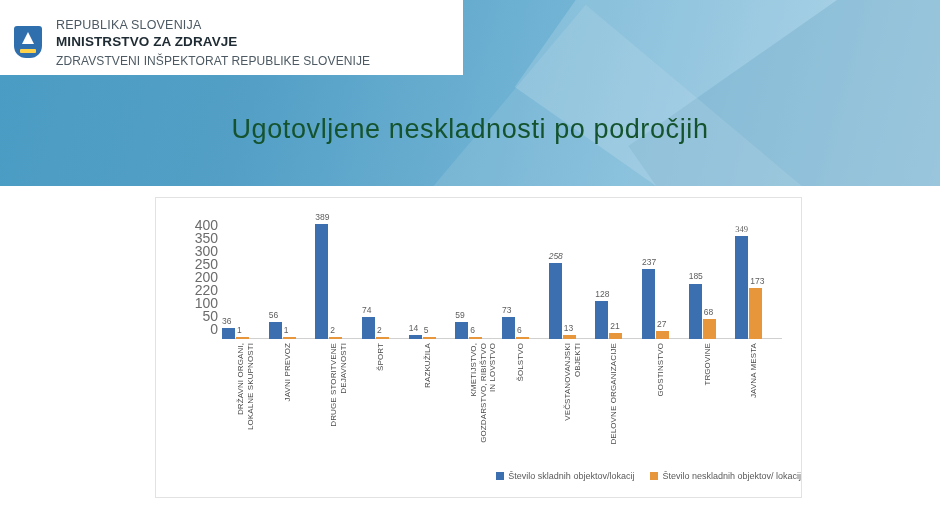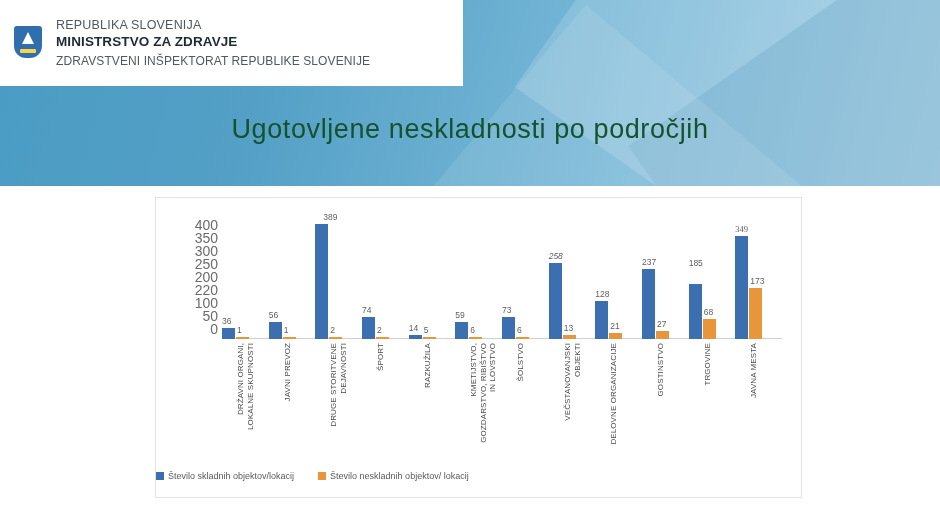--- a/index.html
+++ b/index.html
@@ -61,21 +61,21 @@
     height: 260px;
     background: rgba(255,255,255,0.10);
     transform: rotate(40deg);
   }
 
   
   #logo-plate {
     position: absolute;
     left: 0; top: 0;
     width: 463px;
-    height: 86px;
+    height: 75px;
     background: #ffffff;
   }
   #logo-emblem {
     position: absolute;
     left: 14px; top: 26px;
     width: 28px; height: 32px;
   }
   #logo-emblem .shield {
     width: 28px; height: 32px;
     background: #2f6fae;
@@ -240,23 +240,23 @@
     letter-spacing: 0.1px;
   }
 
   
   #legend {
     position: absolute;
     left: 0;
     bottom: 16px;
     width: 645px;
     display: flex;
-    justify-content: flex-start;
+    justify-content: flex-end;
     align-items: center;
-    gap: 24px;
+    gap: 16px;
     font-size: 9px;
     color: #5a5a5a;
   }
   .legend-item {
     display: flex;
     align-items: center;
     gap: 4px;
   }
   .legend-swatch {
     width: 8px;
@@ -317,21 +317,21 @@
           </div>
           <div class="group" style="left: 46.6667px; width: 46.6667px;">
             <div class="bar-val" style="bottom: 18.52px; left: 0px;">56</div>
             <div class="bar-val" style="bottom: 4px; left: 15px;">1</div>
             <div class="bars">
               <div class="bar blue" style="height: 16.52px; background: rgb(59, 111, 176);"></div>
               <div class="bar orange" style="height: 2px; background: rgb(232, 150, 60);"></div>
             </div>
           </div>
           <div class="group" style="left: 93.3333px; width: 46.6667px;">
-            <div class="bar-val" style="bottom: 116.755px; left: 8px;">389</div>
+            <div class="bar-val" style="bottom: 116.755px; left: 0px;">389</div>
             <div class="bar-val" style="bottom: 4px; left: 15px;">2</div>
             <div class="bars">
               <div class="bar blue" style="height: 114.755px; background: rgb(59, 111, 176);"></div>
               <div class="bar orange" style="height: 2px; background: rgb(232, 150, 60);"></div>
             </div>
           </div>
           <div class="group" style="left: 140px; width: 46.6667px;">
             <div class="bar-val" style="bottom: 23.83px; left: 0px;">74</div>
             <div class="bar-val" style="bottom: 4px; left: 15px;">2</div>
             <div class="bars">
@@ -381,21 +381,21 @@
           </div>
           <div class="group" style="left: 420px; width: 46.6667px;">
             <div class="bar-val" style="bottom: 71.915px; left: 0px;">237</div>
             <div class="bar-val" style="bottom: 9.965px; left: 15px;">27</div>
             <div class="bars">
               <div class="bar blue" style="height: 69.915px; background: rgb(59, 111, 176);"></div>
               <div class="bar orange" style="height: 7.965px; background: rgb(232, 150, 60);"></div>
             </div>
           </div>
           <div class="group" style="left: 466.667px; width: 46.6667px;">
-            <div class="bar-val" style="bottom: 71px; left: 0px;">185</div>
+            <div class="bar-val" style="bottom: 58px; left: 0px;">185</div>
             <div class="bar-val" style="bottom: 22.06px; left: 15px;">68</div>
             <div class="bars">
               <div class="bar blue" style="height: 54.575px; background: rgb(59, 111, 176);"></div>
               <div class="bar orange" style="height: 20.06px; background: rgb(232, 150, 60);"></div>
             </div>
           </div>
           <div class="group" style="left: 513.333px; width: 46.6667px;">
             <div class="bar-val" style="bottom: 104.955px; left: 0px; font-family: Liberation Serif, serif;">349</div>
             <div class="bar-val" style="bottom: 53.035px; left: 15px;">173</div>
             <div class="bars">

